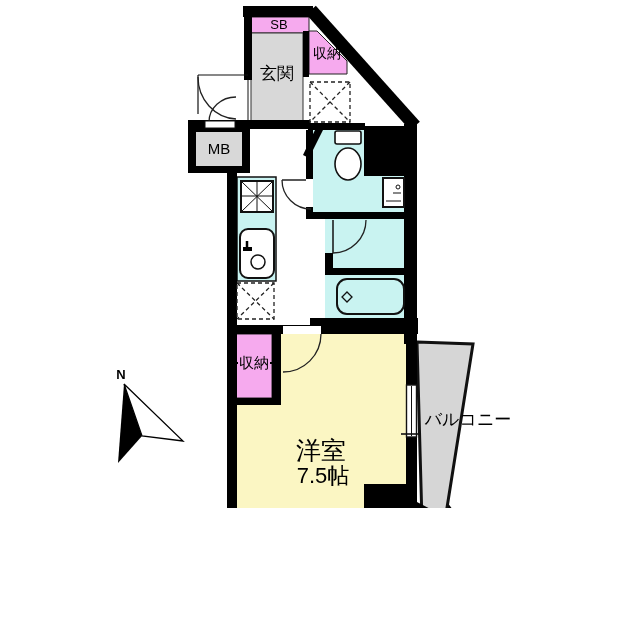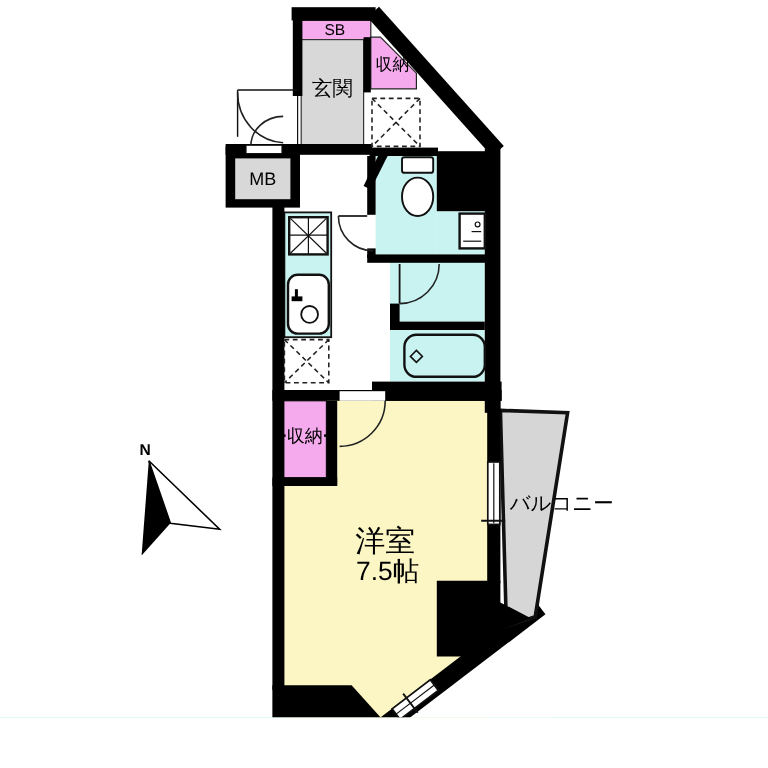--- a/index.html
+++ b/index.html
@@ -1,16 +1,16 @@
 <!DOCTYPE html>
 <html><head>
 <meta charset="utf-8">
 <style>
   html,body{margin:0;padding:0;background:#fff;}
-  #stage{position:relative;width:640px;height:598px;background:#86efac;overflow:hidden;
+  #stage{position:relative;width:640px;height:508px;background:#7dd3fc;overflow:hidden;
          font-family:"Liberation Sans", sans-serif;}
   svg{display:block;}
   svg text{font-family:"Liberation Sans","DejaVu Sans",sans-serif;fill:#000000;}
   .wall{fill:#000000;stroke:none;}
   .thinln{stroke:#111111;fill:none;}
   .arc{stroke:#222222;fill:none;stroke-width:1.3;}
   .dash{stroke:#222222;fill:none;stroke-width:1.3;stroke-dasharray:4 3;}
 </style>
 </head>
 <body>

